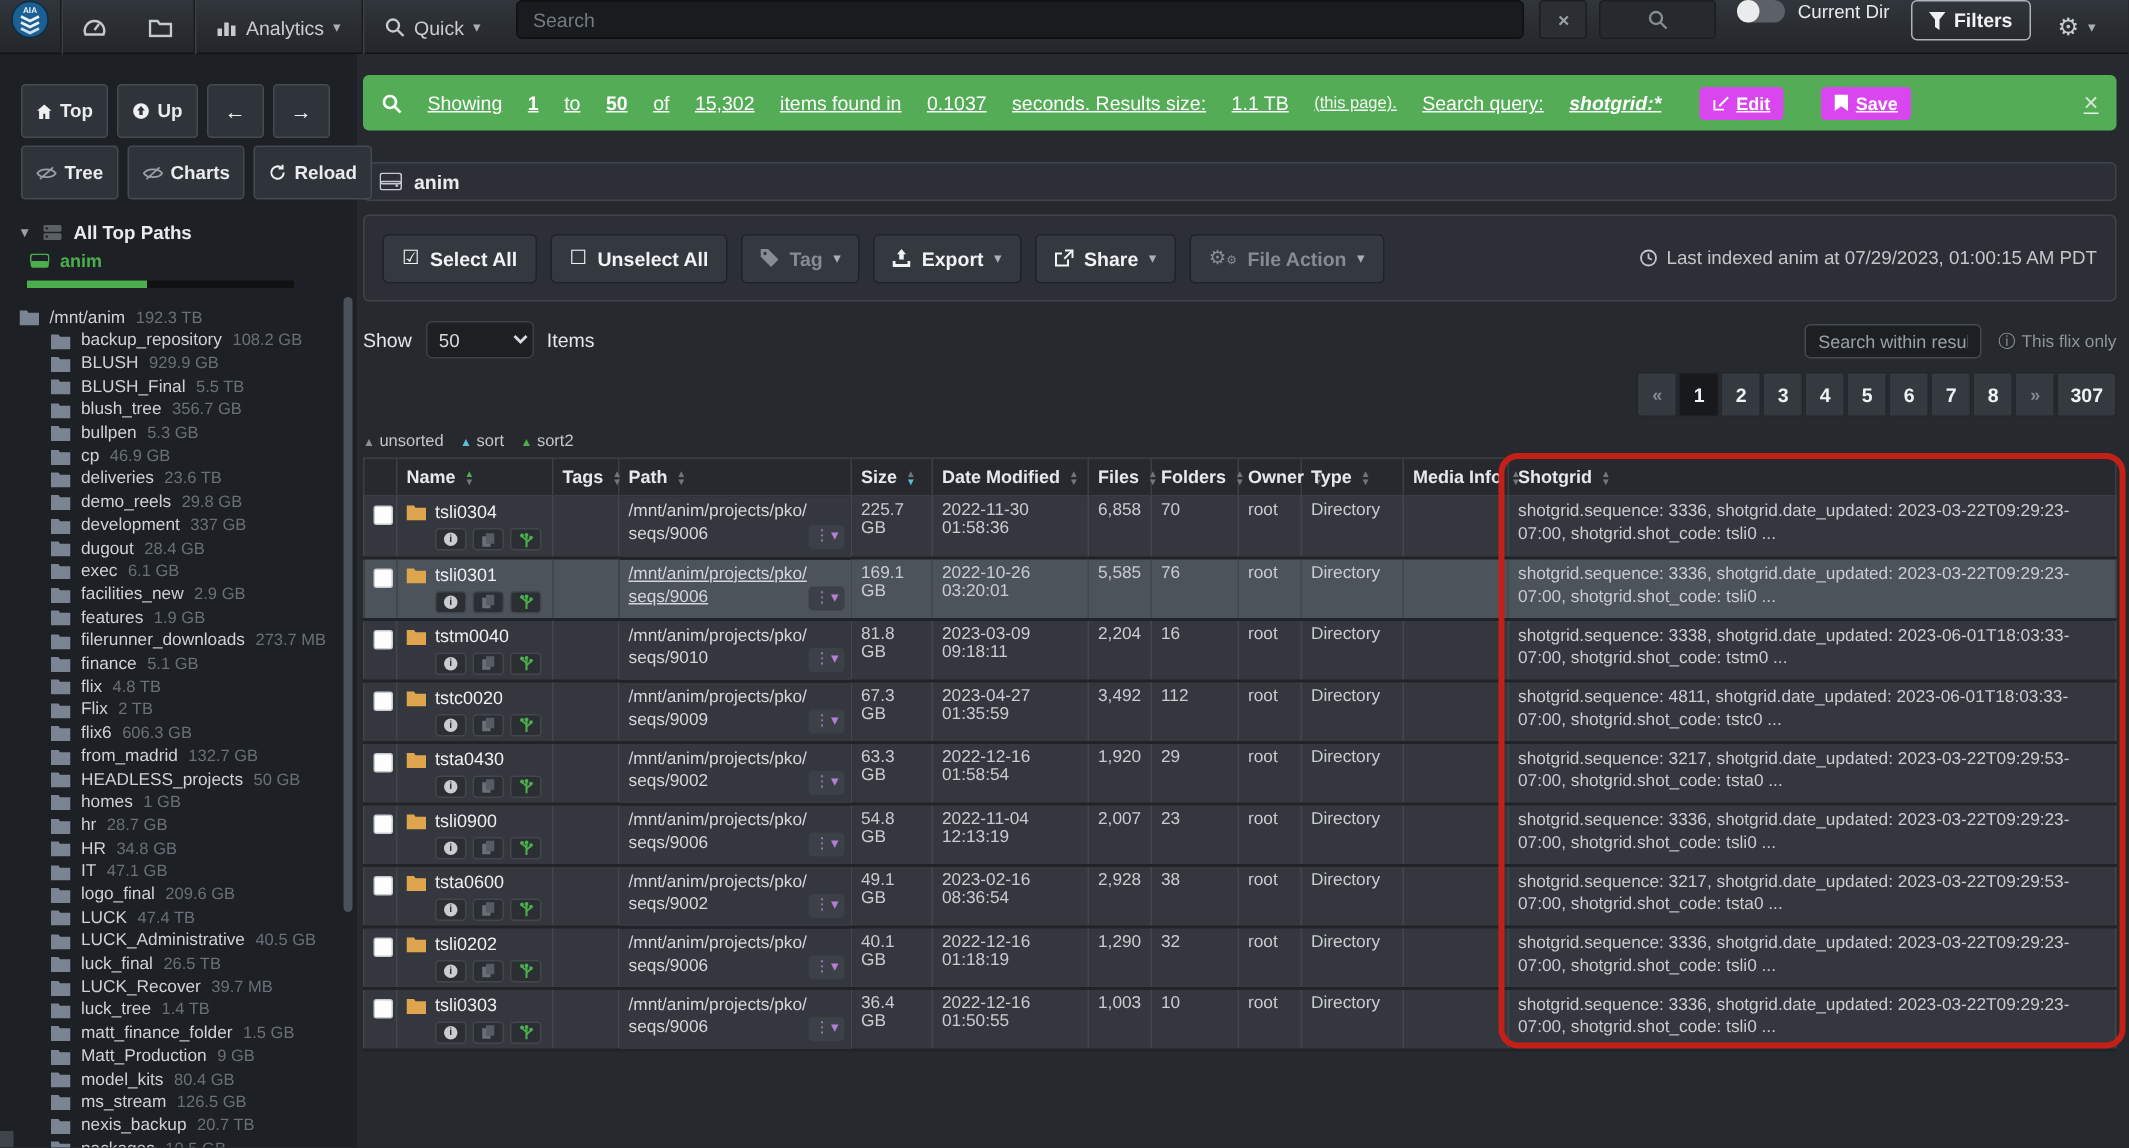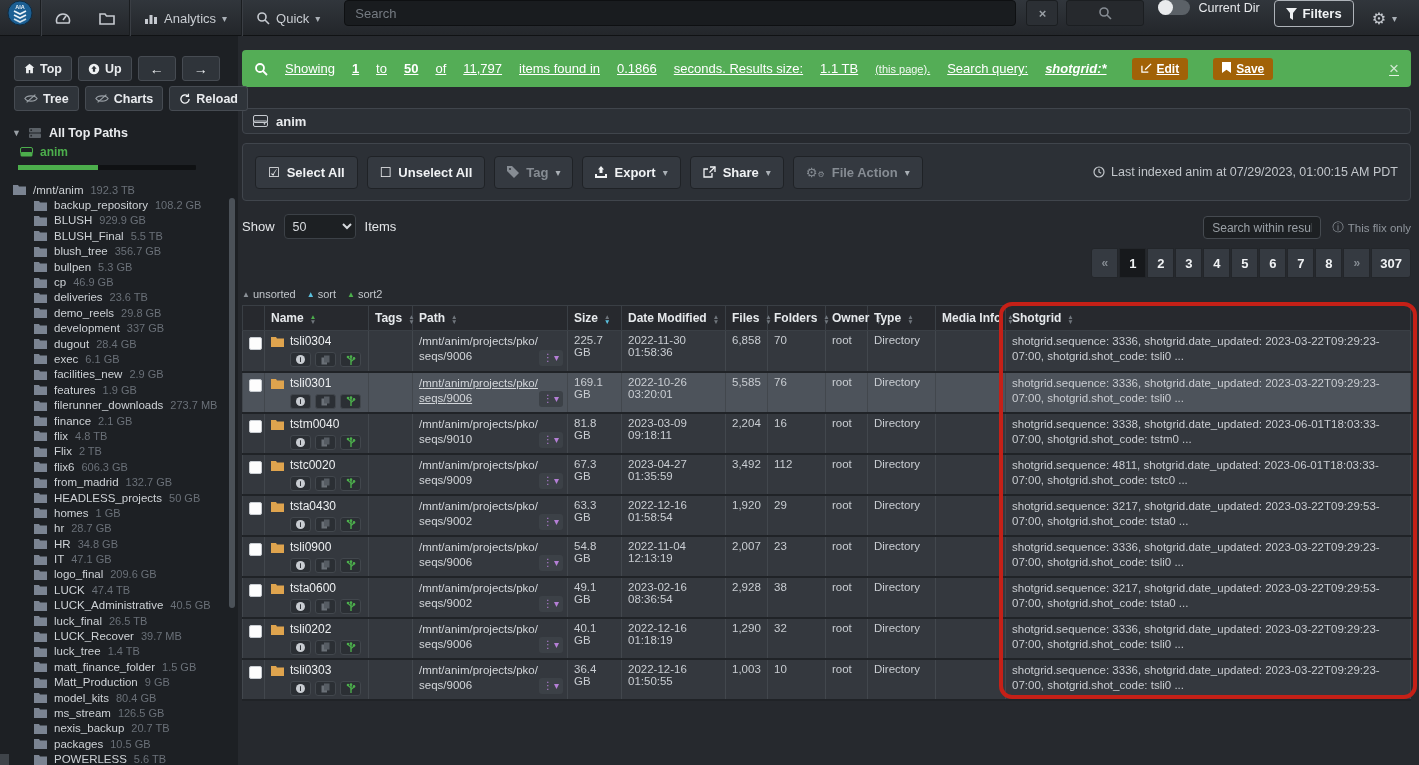--- a/index.html
+++ b/index.html
@@ -33,21 +33,21 @@
 
   
   .layout { display:flex; height:729px; }
   .sidebar { width:238px; background:#1d2024; position:relative; flex:none; }
   .main { flex:1; padding:0 8px 0 4px; }
 
   
   .side-btn-row { display:flex; gap:6px; margin:20px 0 0 14px; }
   .side-btn-row.second { margin-top:5px; }
   .side-btn { display:inline-flex; align-items:center; gap:5px; background:#2f343a; border:1px solid #464b52;
-    border-radius:3px; color:#e9ebee; font-size:12.5px; font-weight:bold; padding:3px 9px; height:25px; cursor:pointer; }
+    border-radius:3px; color:#e9ebee; font-size:12.5px; font-weight:bold; padding:3px 9px; height:36px; cursor:pointer; }
   .side-btn svg { display:block; }
   .arrow-btn { font-size:14px; padding:3px 11px; color:#eef0f2; }
   .tree-root { display:flex; align-items:center; gap:7px; margin:15px 0 0 12px;
     font-size:12.5px; font-weight:bold; color:#e9ebee; }
   .tree-root .tri { color:#9aa0a6; font-size:9px; }
   .tree-index { display:flex; align-items:center; gap:7px; margin:5px 0 0 20px;
     font-size:12px; font-weight:bold; color:#4cae4c; }
   .usagebar { margin:6px 0 0 18px; width:178px; height:5px; background:#0f1113; border-radius:1px; }
   .usagebar .fill { height:100%; width:45%; background:#4cae4c; }
   .side-list { margin-top:12px; }
@@ -58,21 +58,21 @@
   .si-size { font-size:11px; color:#6a7078; margin-left:7px; }
   .side-scroll { position:absolute; right:3px; top:162px; width:6px; height:410px; background:#4b5158; border-radius:3px; }
   .side-hscroll { position:absolute; left:0; bottom:0; width:9px; height:11px; background:#3f444a; }
 
   
   .banner { display:flex; align-items:center; gap:17px; margin-top:14px; height:37px; background:#54ad56;
     border-radius:4px; color:#fff; font-size:13px; padding:0 12px;text-decoration:underline; }
   .banner b.num { font-weight:bold; }
   .banner .pagenote { font-size:11px; opacity:.92; }
   .banner .query { font-weight:bold; font-style:italic; }
-  .banner-btn { display:inline-flex; align-items:flex-start; gap:5px; background:#a16207; border-radius:3px;
+  .banner-btn { display:inline-flex; align-items:center; gap:5px; background:#d946ef; border-radius:3px;
     padding:4px 9px; font-size:12px; font-weight:bold; color:#fff; margin-left:8px; cursor:pointer; }
   .banner-close { margin-left:auto; font-size:17px; color:#e8f4e8; cursor:pointer; opacity:.85; }
 
   
   .panel { background:#2c3036; border:1px solid #40454c; border-radius:4px; }
   .anim-panel { margin-top:21px; height:26px; display:flex; align-items:center; gap:8px; padding:0 10px;
     font-size:13px; font-weight:bold; color:#e9ebee; }
   .toolbar-panel { margin-top:9px; height:58px; display:flex; align-items:center; gap:9px; padding:0 12px; }
   .tb-btn { display:inline-flex; align-items:center; gap:7px; background:#343940; border:1px solid #1f2226;
     border-radius:4px; color:#f0f2f4; font-size:13px; font-weight:bold; padding:0 12px; height:33px; cursor:pointer; }
@@ -389,21 +389,21 @@
       <path d="M0 1h5l1 1.5h7V11H0z" fill="#7b8492"></path>
     </svg>
     <span class="si-name">filerunner_downloads</span>
     <span class="si-size">273.7 MB</span>
   </div>
         <div class="side-item">
     <svg width="13" height="11" viewBox="0 0 13 11">
       <path d="M0 1h5l1 1.5h7V11H0z" fill="#7b8492"></path>
     </svg>
     <span class="si-name">finance</span>
-    <span class="si-size">2.1 GB</span>
+    <span class="si-size">5.1 GB</span>
   </div>
         <div class="side-item">
     <svg width="13" height="11" viewBox="0 0 13 11">
       <path d="M0 1h5l1 1.5h7V11H0z" fill="#7b8492"></path>
     </svg>
     <span class="si-name">flix</span>
     <span class="si-size">4.8 TB</span>
   </div>
         <div class="side-item">
     <svg width="13" height="11" viewBox="0 0 13 11">
@@ -562,23 +562,23 @@
     <div class="banner">
       <svg class="ic" width="14" height="14" viewBox="0 0 14 14" style="stroke:#fff;stroke-width:1.8">
         <circle cx="6" cy="6" r="4"></circle>
           <line x1="9" y1="9" x2="13" y2="13"></line>
       </svg>
       <span>Showing</span>
       <b class="num">1</b>
       <span>to</span>
       <b class="num">50</b>
       <span>of</span>
-      <span>11,797</span>
+      <span>15,302</span>
       <span>items found in</span>
-      <span>0.1866</span>
+      <span>0.1037</span>
       <span>seconds. Results size:</span>
       <span>1.1 TB</span>
       <span class="pagenote">(this page).</span>
       <span>Search query:</span>
       <span class="query">shotgrid:*</span>
       <span class="banner-btn">
         <svg class="ic" width="11" height="11" viewBox="0 0 12 12" style="stroke:#fff;stroke-width:1.4">
           <path d="M1 4v7h7"></path>
             <path d="M4 8L10.5 1.5l1 1L5 9z" fill="#fff" stroke="none"></path>
         </svg>

